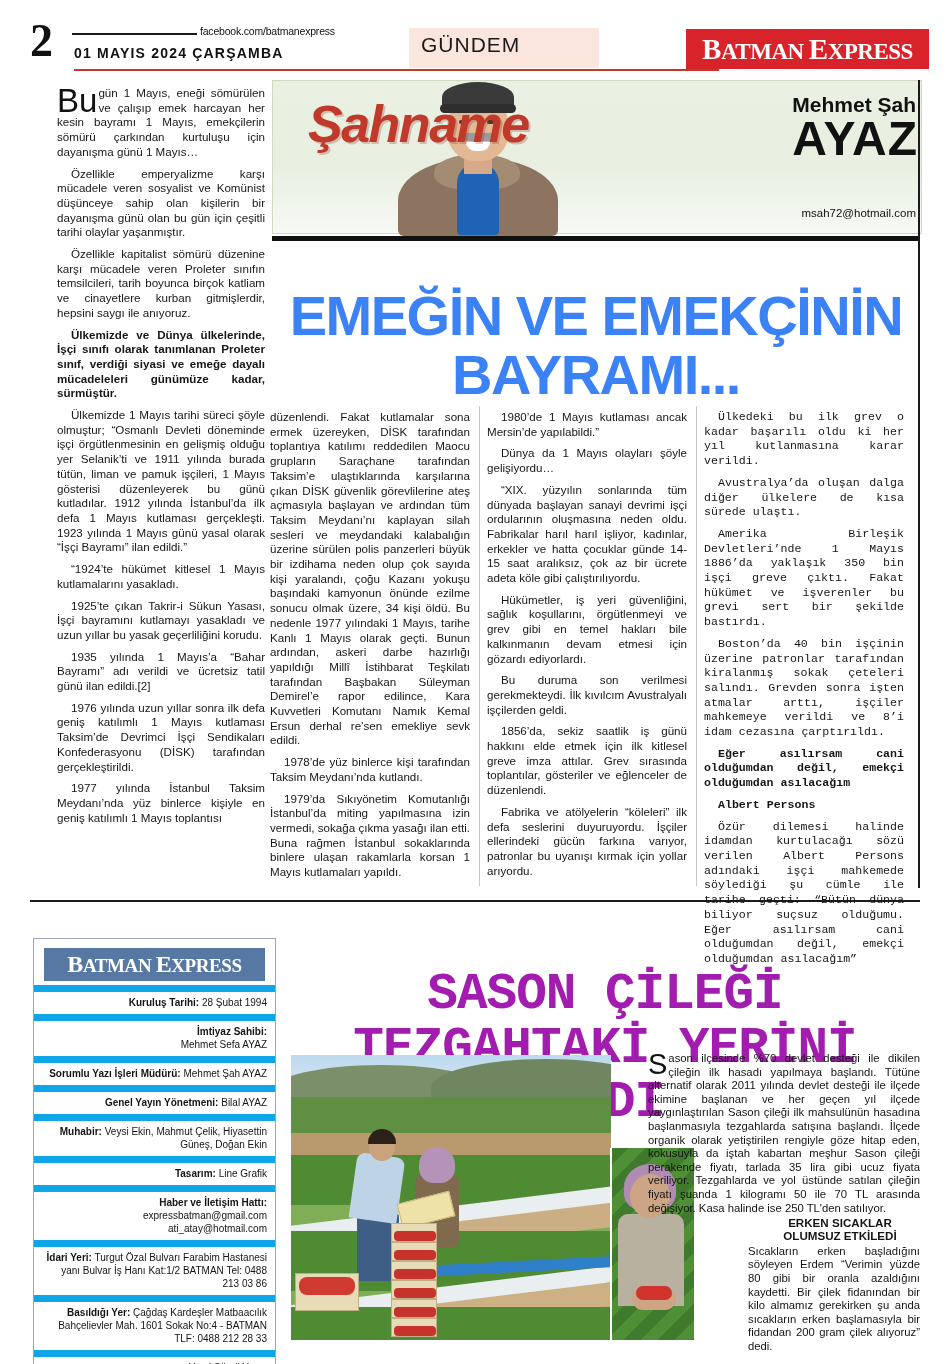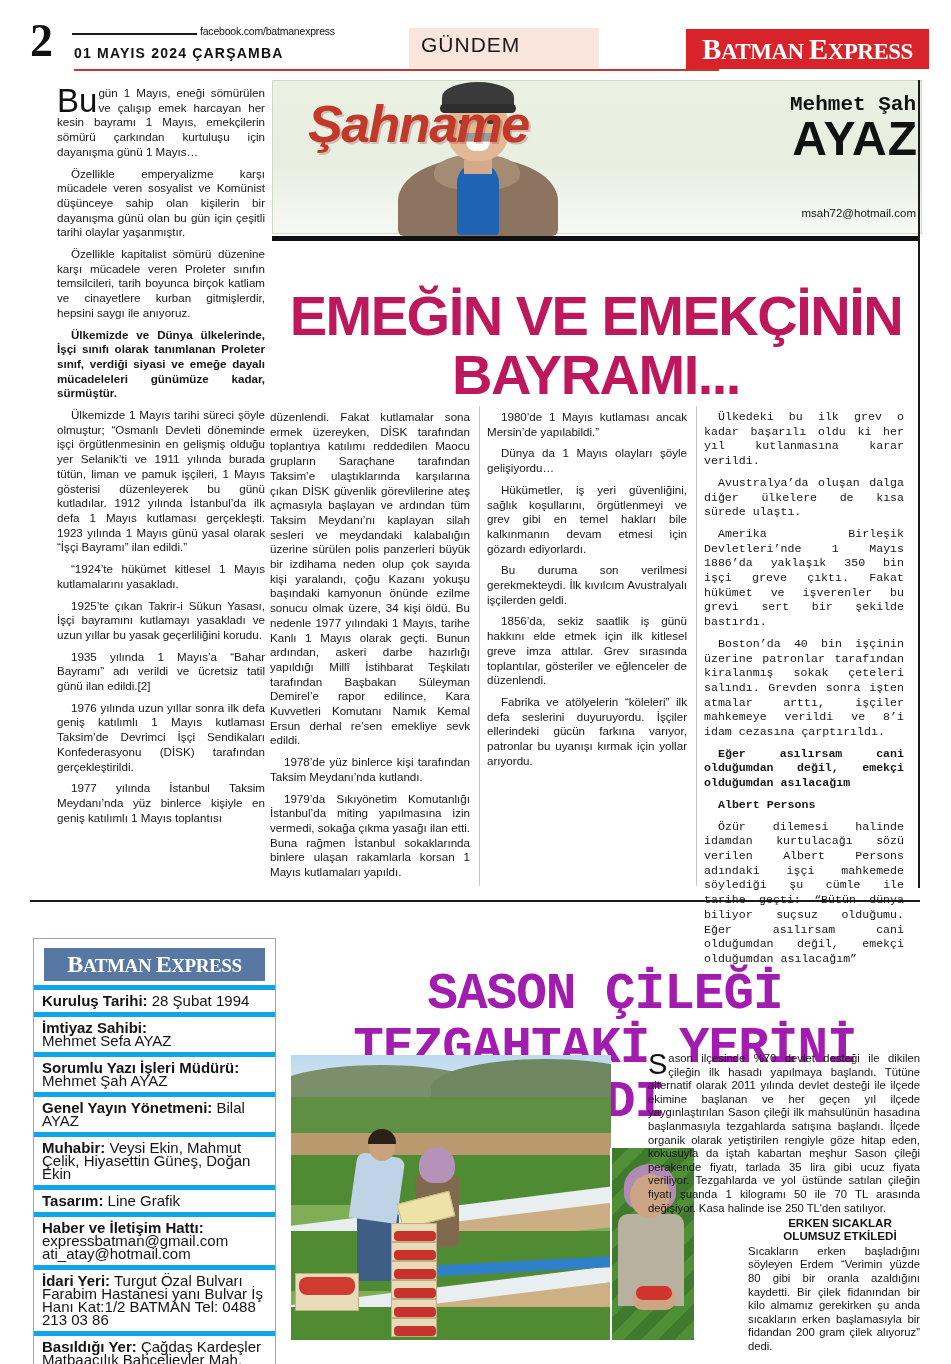--- a/index.html
+++ b/index.html
@@ -120,21 +120,21 @@
     font-style: italic;
     font-size: 52px;
     line-height: 52px;
     color: #c0392b;
     letter-spacing: -1.5px;
     text-shadow: 2px 2px 0 rgba(130,40,30,0.25);
   }
   #columnist-firstname {
     position: absolute;
     right: 35px; top: 93px;
-    font-family: Liberation Mono, monospace;
+    font-family: Liberation Sans, sans-serif;
     font-weight: bold;
     font-size: 21px;
     color: #111;
     text-align: right;
     white-space: nowrap;
   }
   #columnist-lastname {
     position: absolute;
     right: 33px; top: 114px;
     font-family: "Liberation Sans", sans-serif;
@@ -225,21 +225,21 @@
   #main-headline {
     position: absolute;
     left: 272px; top: 248px;
     width: 648px;
     text-align: center;
     font-family: "Liberation Sans", sans-serif;
     font-weight: bold;
     font-size: 56px;
     line-height: 59px;
     letter-spacing: -1.5px;
-    color: #be185d;
+    color: #3b82f6;
   }
 
   
   .col {
     position: absolute;
     width: 200px;
     font-family: "Liberation Sans", sans-serif;
     font-size: 11.6px;
     line-height: 14.7px;
     text-align: justify;
@@ -312,24 +312,24 @@
     font-size: 24px;
     line-height: 33px;
     letter-spacing: -0.4px;
     text-align: center;
     white-space: nowrap;
     overflow: hidden;
   }
   #imprint-logo .small-caps { font-size: 19px; }
   .imprint-row {
     padding: 4px 8px 5px 8px;
-    border-top: 5px solid #0ea5e9;
-    font-size: 15px;
+    border-top: 7px solid #0ea5e9;
+    font-size: 10px;
     line-height: 13px;
-    text-align: left;
+    text-align: right;
     color: #141414;
   }
   .imprint-row .lab { font-weight: bold; }
   .imprint-row .val { font-weight: normal; }
   .imprint-row.block .lab { display: block; }
   #imprint-footer {
     background: #5878a4;
     color: #ffffff;
     font-size: 9.2px;
     line-height: 12px;
@@ -523,20 +523,21 @@
     <p>1977 yılında İstanbul Taksim Meydanı’nda yüz binlerce kişiyle en geniş katılımlı 1 Mayıs toplantısı</p>
   </div>
 <div id="col-2" class="col">
     <p style="text-indent: 0px;">düzenlendi. Fakat kutlamalar sona ermek üzereyken, DİSK tarafından toplantıya katılımı reddedilen Maocu grupların Saraçhane tarafından Taksim’e ulaştıklarında karşılarına çıkan DİSK güvenlik görevlilerine ateş açmasıyla başlayan ve ardından tüm Taksim Meydanı’nı kaplayan silah sesleri ve meydandaki kalabalığın üzerine sürülen polis panzerleri büyük bir izdihama neden olup çok sayıda kişi yaralandı, çoğu Kazanı yokuşu başındaki kamyonun önünde ezilme sonucu olmak üzere, 34 kişi öldü. Bu nedenle 1977 yılındaki 1 Mayıs, tarihe Kanlı 1 Mayıs olarak geçti. Bunun ardından, askeri darbe hazırlığı yapıldığı Millî İstihbarat Teşkilatı tarafından Başbakan Süleyman Demirel’e rapor edilince, Kara Kuvvetleri Komutanı Namık Kemal Ersun derhal re’sen emekliye sevk edildi.</p>
     <p>1978’de yüz binlerce kişi tarafından Taksim Meydanı’nda kutlandı.</p>
     <p>1979’da Sıkıyönetim Komutanlığı İstanbul’da miting yapılmasına izin vermedi, sokağa çıkma yasağı ilan etti. Buna rağmen İstanbul sokaklarında binlere ulaşan rakamlarla korsan 1 Mayıs kutlamaları yapıldı.</p>
   </div>
 <div id="col-3" class="col">
     <p>1980’de 1 Mayıs kutlaması ancak Mersin’de yapılabildi.”</p>
     <p>Dünya da 1 Mayıs olayları şöyle gelişiyordu…</p>
+    <p>“XIX. yüzyılın sonlarında tüm dünyada başlayan sanayi devrimi işçi ordularının oluşmasına neden oldu. Fabrikalar harıl harıl işliyor, kadınlar, erkekler ve hatta çocuklar günde 14-15 saat aralıksız, çok az bir ücrete adeta köle gibi çalıştırılıyordu.</p>
     <p>Hükümetler, iş yeri güvenliğini, sağlık koşullarını, örgütlenmeyi ve grev gibi en temel hakları bile kalkınmanın devam etmesi için gözardı ediyorlardı.</p>
     <p>Bu duruma son verilmesi gerekmekteydi. İlk kıvılcım Avustralyalı işçilerden geldi.</p>
     <p>1856’da, sekiz saatlik iş günü hakkını elde etmek için ilk kitlesel greve imza attılar. Grev sırasında toplantılar, gösteriler ve eğlenceler de düzenlendi.</p>
     <p>Fabrika ve atölyelerin “köleleri” ilk defa seslerini duyuruyordu. İşçiler ellerindeki gücün farkına varıyor, patronlar bu uyanışı kırmak için yollar arıyordu.</p>
   </div>
 <div id="col-4" class="col">
     <p>Ülkedeki bu ilk grev o kadar başarılı oldu ki her yıl kutlanmasına karar verildi.</p>
     <p>Avustralya’da oluşan dalga diğer ülkelere de kısa sürede ulaştı.</p>
     <p>Amerika Birleşik Devletleri’nde 1 Mayıs 1886’da yaklaşık 350 bin işçi greve çıktı. Fakat hükümet ve işverenler bu grevi sert bir şekilde bastırdı.</p>
     <p>Boston’da 40 bin işçinin üzerine patronlar tarafından kiralanmış sokak çeteleri salındı. Grevden sonra işten atmalar arttı, işçiler mahkemeye verildi ve 8’i idam cezasına çarptırıldı.</p>

